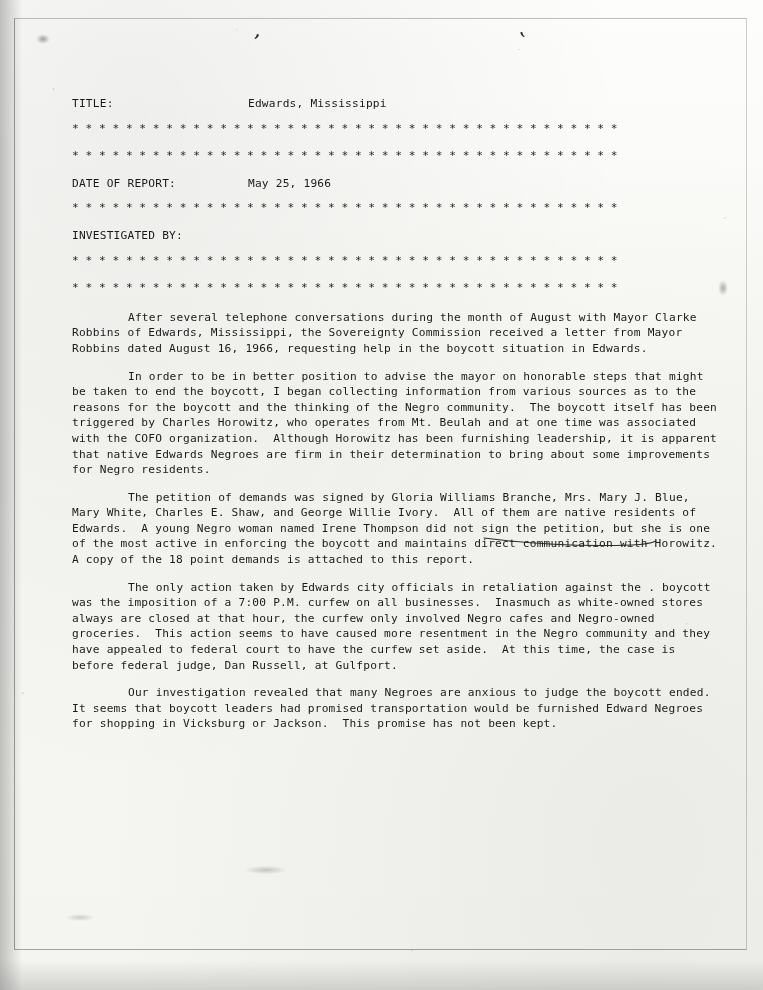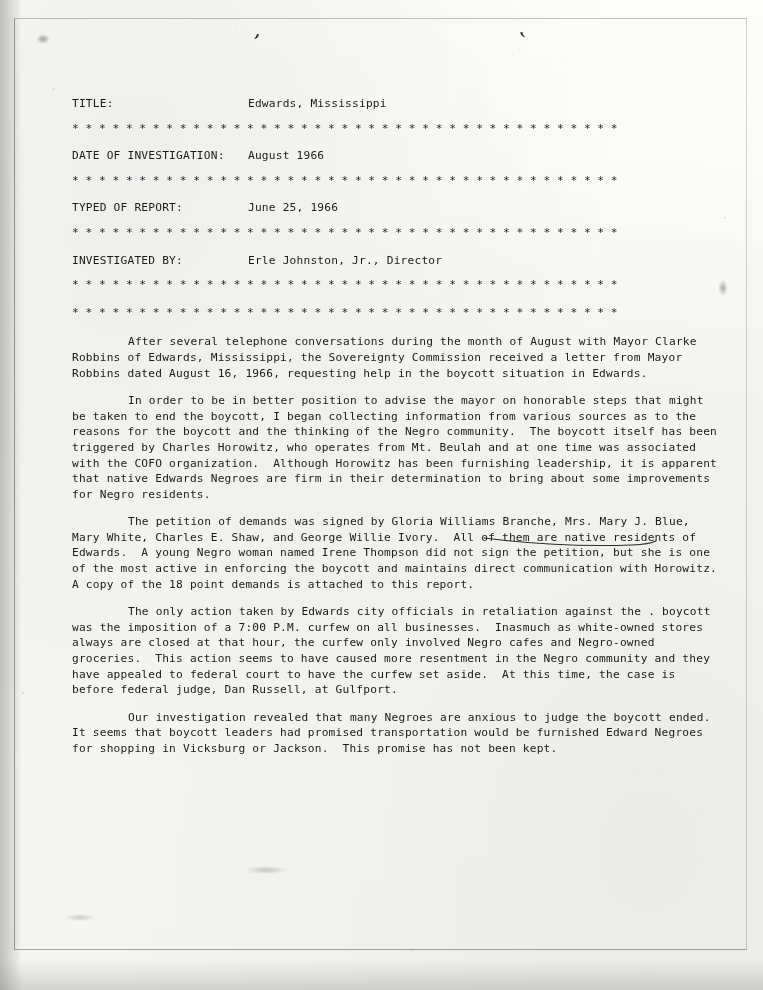--- a/index.html
+++ b/index.html
@@ -156,35 +156,30 @@
   <div class="smudge-d"></div>
 
   <div class="content">
 
     <div class="hdr-row">
       <div class="hdr-label">TITLE:</div>
       <div class="hdr-value">Edwards, Mississippi</div>
     </div>
     <div class="stars">* * * * * * * * * * * * * * * * * * * * * * * * * * * * * * * * * * * * * * * * *</div>
 
-    <div class="hdr-row">
-      <div class="hdr-label">DATE OF INVESTIGATION:</div>
-      <div class="hdr-value">August 1966</div>
-    </div>
     <div class="stars">* * * * * * * * * * * * * * * * * * * * * * * * * * * * * * * * * * * * * * * * *</div>
 
     <div class="hdr-row">
-      <div class="hdr-label">TYPED OF REPORT:</div>
-      <div class="hdr-value">June 25, 1966</div>
+      <div class="hdr-label">DATE OF REPORT:</div>
+      <div class="hdr-value">May 25, 1966</div>
     </div>
     <div class="stars">* * * * * * * * * * * * * * * * * * * * * * * * * * * * * * * * * * * * * * * * *</div>
 
     <div class="hdr-row">
       <div class="hdr-label">INVESTIGATED BY:</div>
-      <div class="hdr-value">Erle Johnston, Jr., Director</div>
     </div>
     <div class="stars">* * * * * * * * * * * * * * * * * * * * * * * * * * * * * * * * * * * * * * * * *</div>
 
     <div class="stars">* * * * * * * * * * * * * * * * * * * * * * * * * * * * * * * * * * * * * * * * *</div>
 
     <div class="body-block">
       <p class="para">After several telephone conversations during the month of August with Mayor Clarke Robbins of Edwards, Mississippi, the Sovereignty Commission received a letter from Mayor Robbins dated August 16, 1966, requesting help in the boycott situation in Edwards.</p>
       <p class="para">In order to be in better position to advise the mayor on honorable steps that might be taken to end the boycott, I began collecting information from various sources as to the reasons for the boycott and the thinking of the Negro community.  The boycott itself has been triggered by Charles Horowitz, who operates from Mt. Beulah and at one time was associated with the COFO organization.  Although Horowitz has been furnishing leadership, it is apparent that native Edwards Negroes are firm in their determination to bring about some improvements for Negro residents.</p>
       <p class="para">The petition of demands was signed by Gloria Williams Branche, Mrs. Mary J. Blue, Mary White, Charles E. Shaw, and George Willie Ivory.  All of them are native residents of Edwards.  A young Negro woman named Irene Thompson did not sign the petition, but she is one of the most active in enforcing the boycott and maintains direct communication with Horowitz.  A copy of the 18 point demands is attached to this report.</p>
       <p class="para">The only action taken by Edwards city officials in retaliation against the . boycott was the imposition of a 7:00 P.M. curfew on all businesses.  Inasmuch as white-owned stores always are closed at that hour, the curfew only involved Negro cafes and Negro-owned groceries.  This action seems to have caused more resentment in the Negro community and they have appealed to federal court to have the curfew set aside.  At this time, the case is before federal judge, Dan Russell, at Gulfport.</p>

